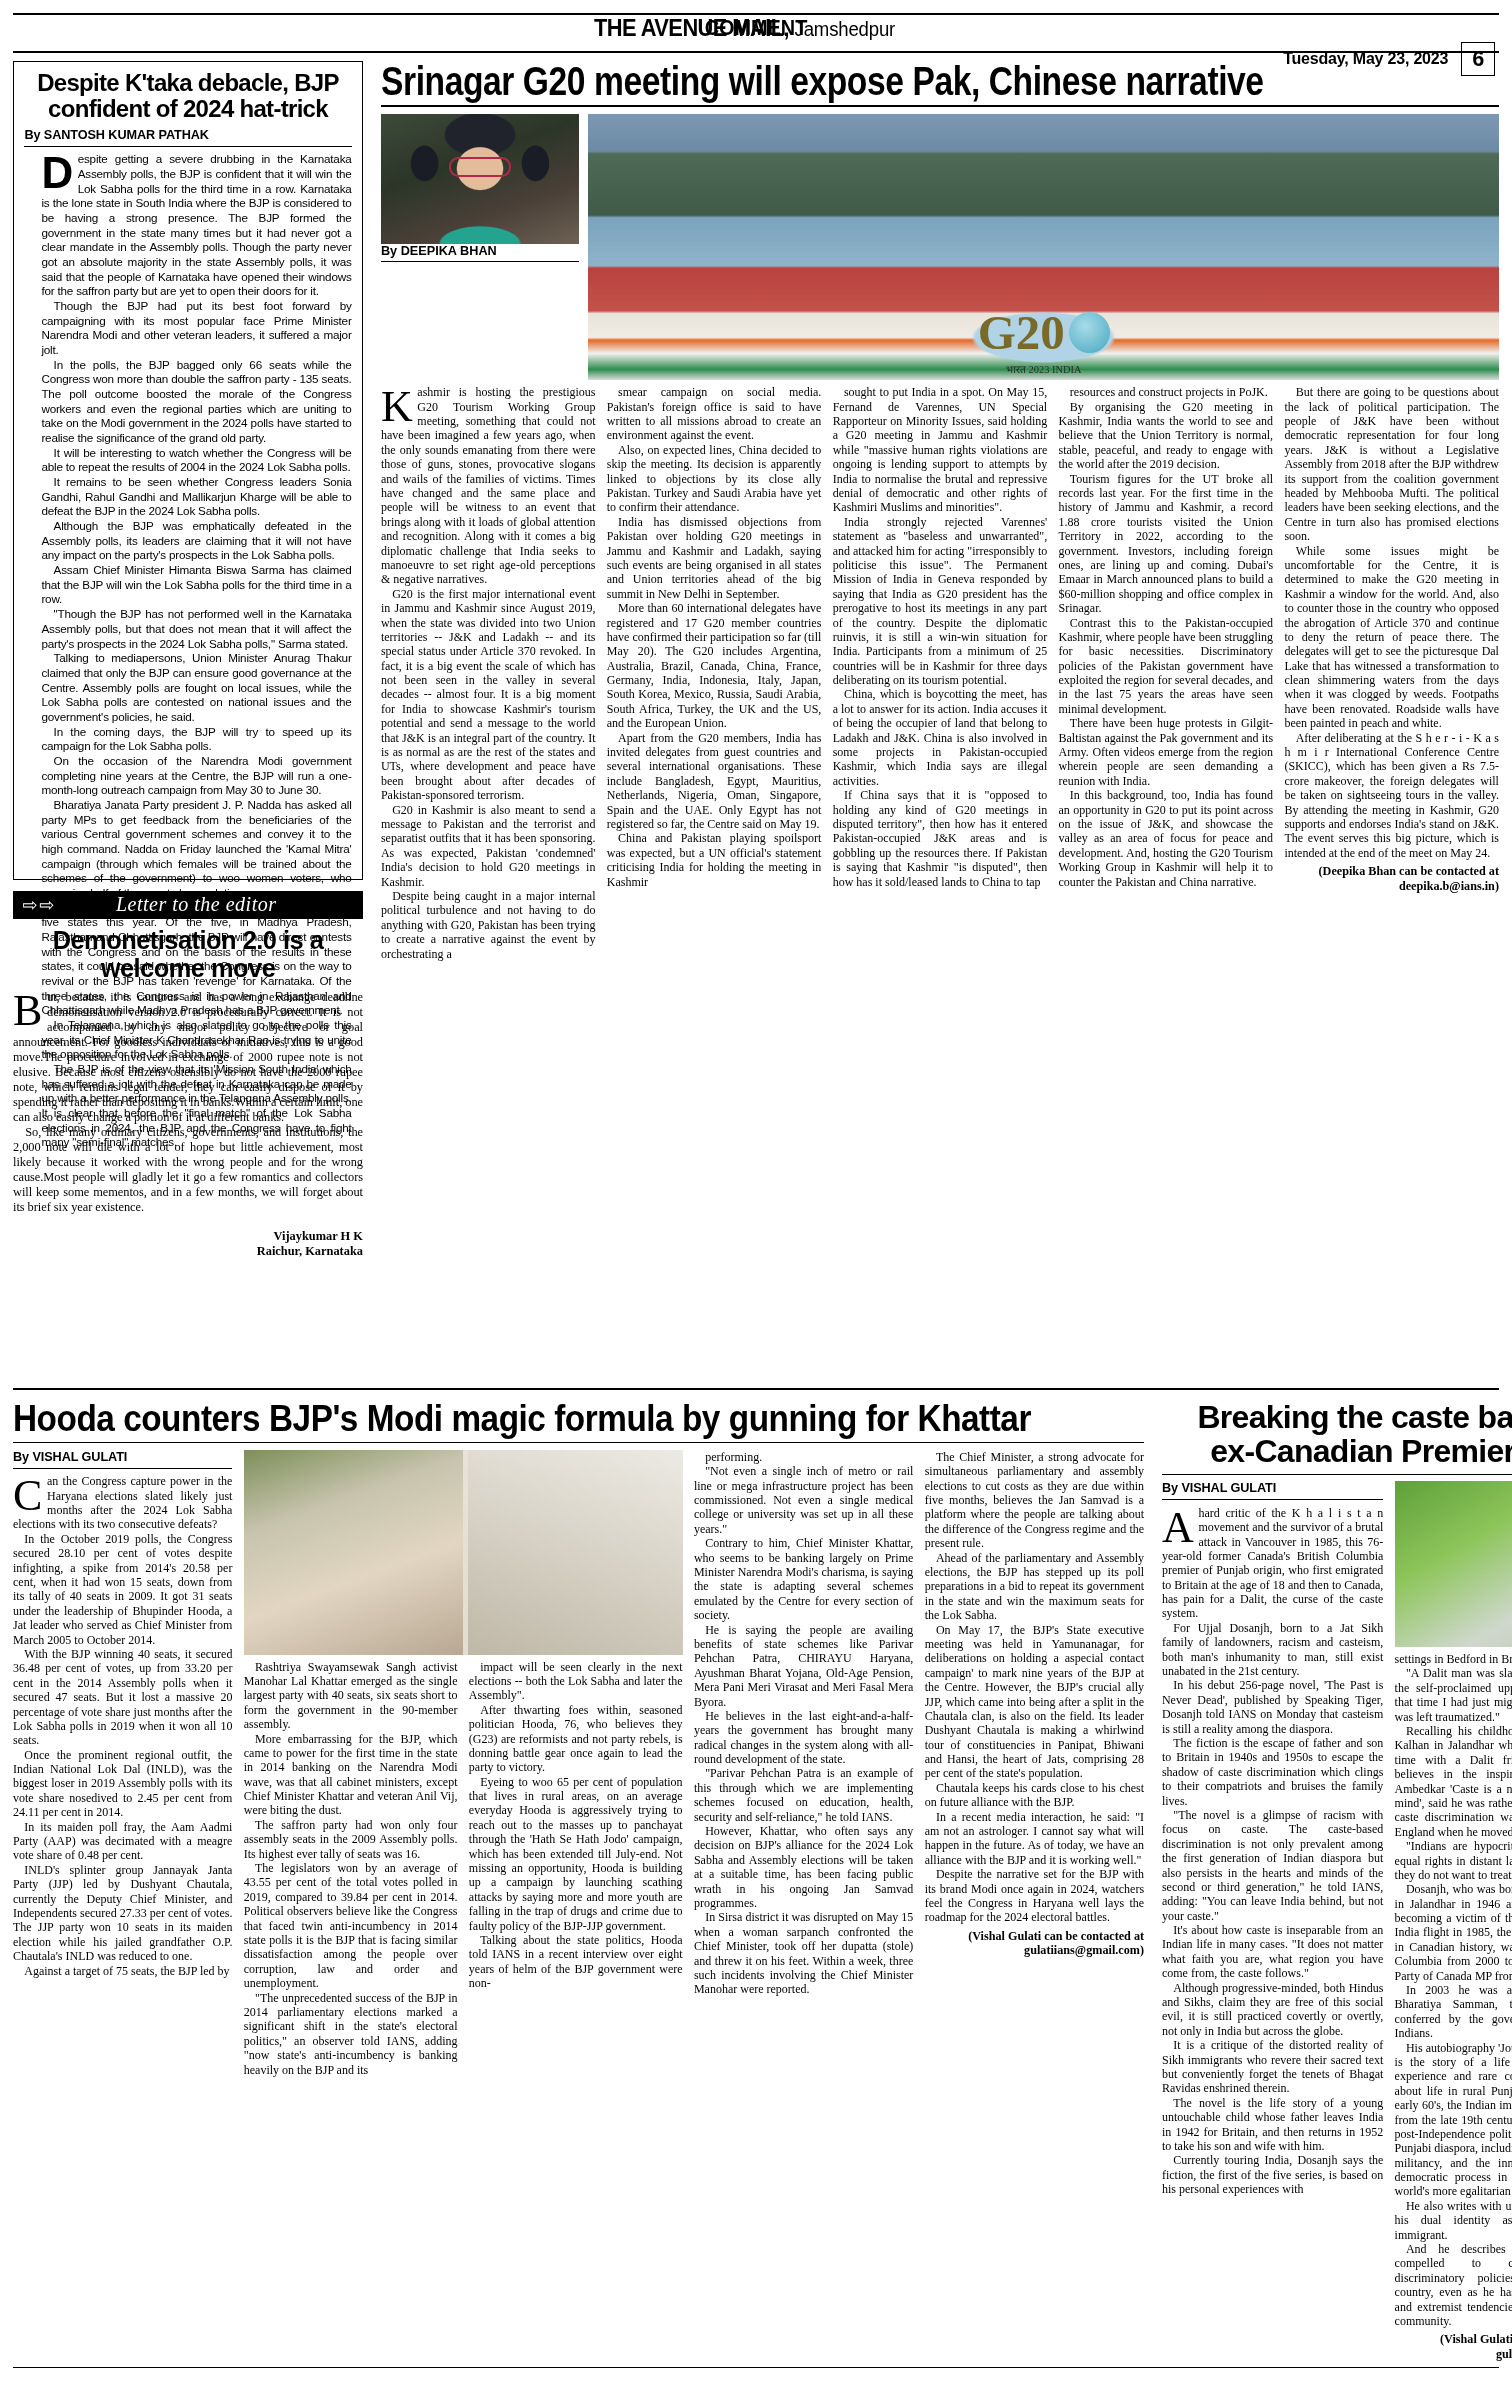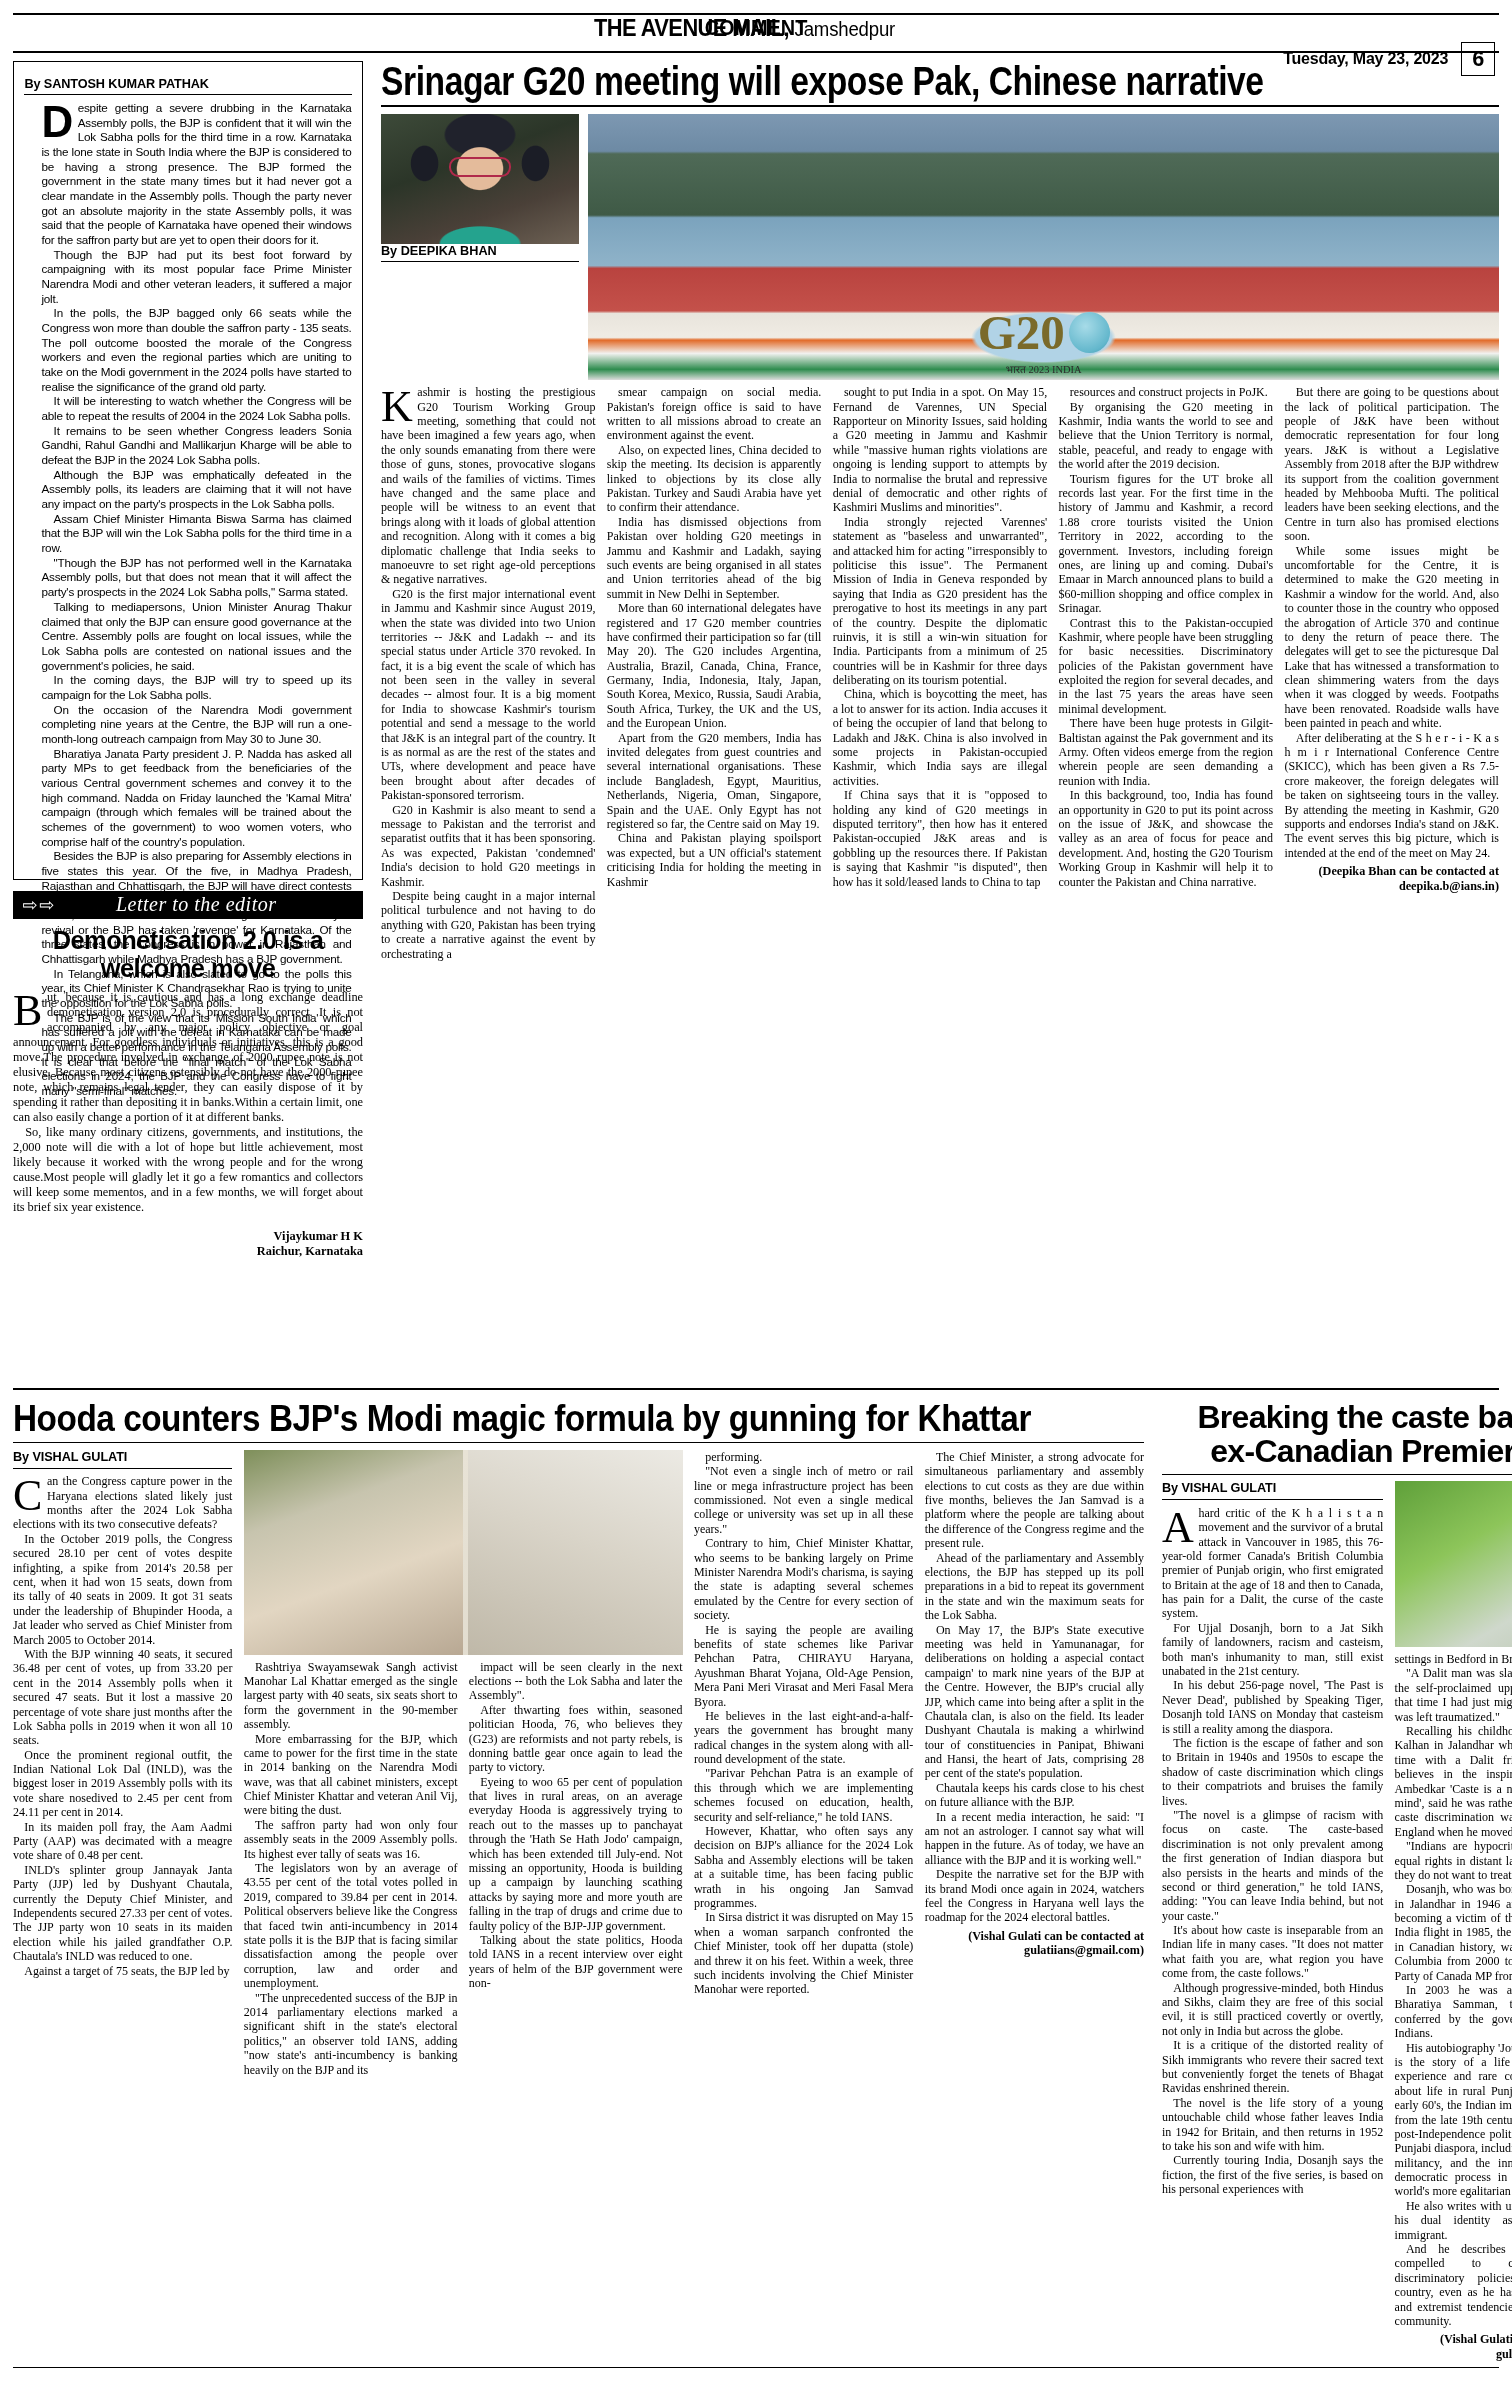--- a/index.html
+++ b/index.html
@@ -155,20 +155,24 @@
       <div class="mh-date">Tuesday, May 23, 2023</div>
       <div class="mh-pageno">6</div>
     </div>
   </div>
 
   <div class="top-zone">
 
     <div class="left-col">
 
       <div class="boxed" style="height:819px;">
+        <div class="hl-sans-big" style="font-size:24px;">
+          <div>Despite K'taka debacle, BJP</div>
+          <div>confident of 2024 hat-trick</div>
+        </div>
         <div class="byline">By SANTOSH KUMAR PATHAK</div>
         <div class="rule-thin"></div>
         <div class="body-sans">
           <p class="dropcap noind">Despite getting a severe drubbing in the Karnataka Assembly polls, the BJP is confident that it will win the Lok Sabha polls for the third time in a row. Karnataka is the lone state in South India where the BJP is considered to be having a strong presence. The BJP formed the government in the state many times but it had never got a clear mandate in the Assembly polls. Though the party never got an absolute majority in the state Assembly polls, it was said that the people of Karnataka have opened their windows for the saffron party but are yet to open their doors for it.</p>
           <p>Though the BJP had put its best foot forward by campaigning with its most popular face Prime Minister Narendra Modi and other veteran leaders, it suffered a major jolt.</p>
           <p>In the polls, the BJP bagged only 66 seats while the Congress won more than double the saffron party - 135 seats. The poll outcome boosted the morale of the Congress workers and even the regional parties which are uniting to take on the Modi government in the 2024 polls have started to realise the significance of the grand old party.</p>
           <p>It will be interesting to watch whether the Congress will be able to repeat the results of 2004 in the 2024 Lok Sabha polls.</p>
           <p>It remains to be seen whether Congress leaders Sonia Gandhi, Rahul Gandhi and Mallikarjun Kharge will be able to defeat the BJP in the 2024 Lok Sabha polls.</p>
           <p>Although the BJP was emphatically defeated in the Assembly polls, its leaders are claiming that it will not have any impact on the party's prospects in the Lok Sabha polls.</p>
           <p>Assam Chief Minister Himanta Biswa Sarma has claimed that the BJP will win the Lok Sabha polls for the third time in a row.</p>

